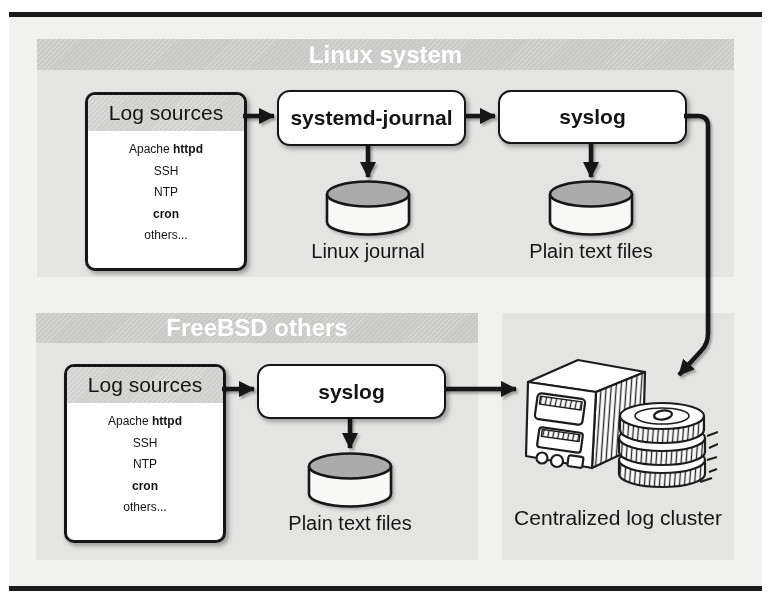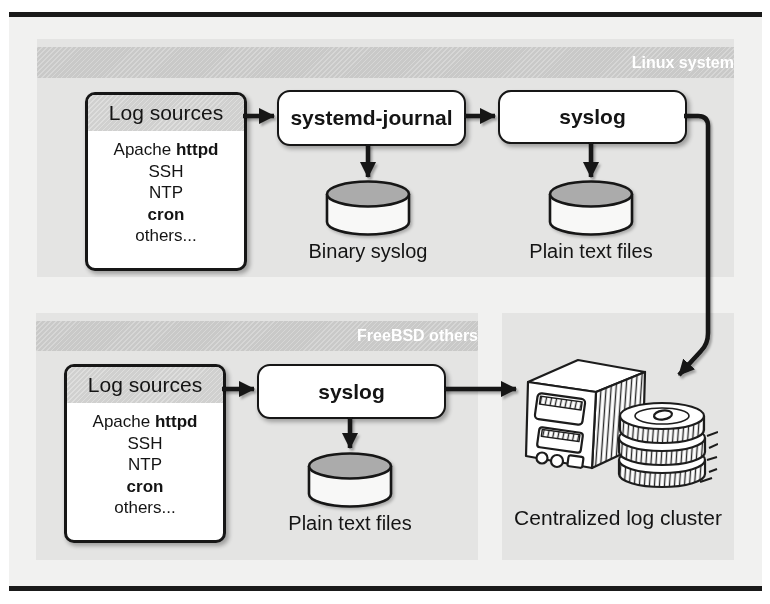--- a/index.html
+++ b/index.html
@@ -10,40 +10,40 @@
   .figure-bg{position:absolute;left:9px;top:12px;width:753px;height:579px;background:var(--figure-bg,#f1f1f0);}
   .rule{position:absolute;left:9px;width:753px;height:5px;background:#1a1a1a;}
   .rule.top{top:12px;}
   .rule.bottom{top:586px;}
 
   .panel{position:absolute;background:var(--panel-body,#e4e4e3);}
   .panel-header{
     position:absolute;left:0;top:0;width:100%;
     background-color:var(--panel-header,#c9c9c8);
     background-image:repeating-linear-gradient(135deg, rgba(255,255,255,.25) 0 1px, transparent 1px 3.5px);
-    color:#ffffff;font-weight:bold;font-size:16px;text-align:right;margin-top:8px;
+    color:#ffffff;font-weight:bold;font-size:24px;text-align:center;
   }
   .panel-linux{left:37px;top:39px;width:697px;height:238px;}
   .panel-linux .panel-header{height:31px;line-height:31px;}
   .panel-freebsd{left:36px;top:313px;width:442px;height:247px;}
   .panel-freebsd .panel-header{height:30px;line-height:30px;}
   .panel-cluster{left:502px;top:313px;width:232px;height:247px;}
 
   .srcbox{
     position:absolute;width:156px;height:173px;background:#ffffff;
     border:3px solid #161616;border-radius:10px;overflow:hidden;
     box-shadow:2.5px 3px 4px rgba(0,0,0,.3);
   }
   .srcbox-header{
     height:36px;line-height:36px;text-align:center;font-weight:normal;font-size:21px;
     background-color:var(--box-header,#d0d0cf);
     background-image:repeating-linear-gradient(135deg, rgba(255,255,255,.3) 0 1px, transparent 1px 3.5px);
   }
   .srcbox-list{padding-top:8px;text-align:center;}
-  .src-line{font-size:17px;line-height:21.5px;}
+  .src-line{font-size:12px;line-height:21.5px;}
 
   .pbox{
     position:absolute;background:#ffffff;border:2.5px solid #161616;border-radius:13px;
     box-shadow:2.5px 3px 4px rgba(0,0,0,.3);
     display:flex;align-items:center;justify-content:center;
     font-weight:bold;font-size:21px;
   }
   .box-journal{left:277px;top:90px;width:185px;height:52px;}
   .box-syslog-linux{left:498px;top:90px;width:185px;height:50px;}
   .box-syslog-freebsd{left:257px;top:364px;width:185px;height:51px;}
@@ -112,21 +112,21 @@
   </svg>
   <svg class="cyl cyl-syslog-linux" viewBox="0 0 88 58">
     <path d="M3,15 L3,43 A41,12.5 0 0 0 85,43 L85,15" fill="#f8f8f7" stroke="#161616" stroke-width="2.6"></path>
     <ellipse cx="44" cy="15" rx="41" ry="12.5" fill="#ababab" stroke="#161616" stroke-width="2.6"></ellipse>
   </svg>
   <svg class="cyl cyl-syslog-freebsd" viewBox="0 0 88 58">
     <path d="M3,15 L3,43 A41,12.5 0 0 0 85,43 L85,15" fill="#f8f8f7" stroke="#161616" stroke-width="2.6"></path>
     <ellipse cx="44" cy="15" rx="41" ry="12.5" fill="#ababab" stroke="#161616" stroke-width="2.6"></ellipse>
   </svg>
 
-  <div class="store-label label-binary">Binary syslog</div>
+  <div class="store-label label-binary">Linux journal</div>
   <div class="store-label label-plain-linux">Plain text files</div>
   <div class="store-label label-plain-freebsd">Plain text files</div>
   <div class="label-cluster">Centralized log cluster</div>
 
   <svg class="cluster-art" viewBox="0 0 206 164">
     <defs>
       <pattern id="vhatch" width="5" height="8" patternUnits="userSpaceOnUse" patternTransform="rotate(4)">
         <rect width="5" height="8" fill="#ffffff"></rect>
         <line x1="2.5" y1="0" x2="2.5" y2="8" stroke="#2a2a2a" stroke-width="1.4"></line>
       </pattern>

